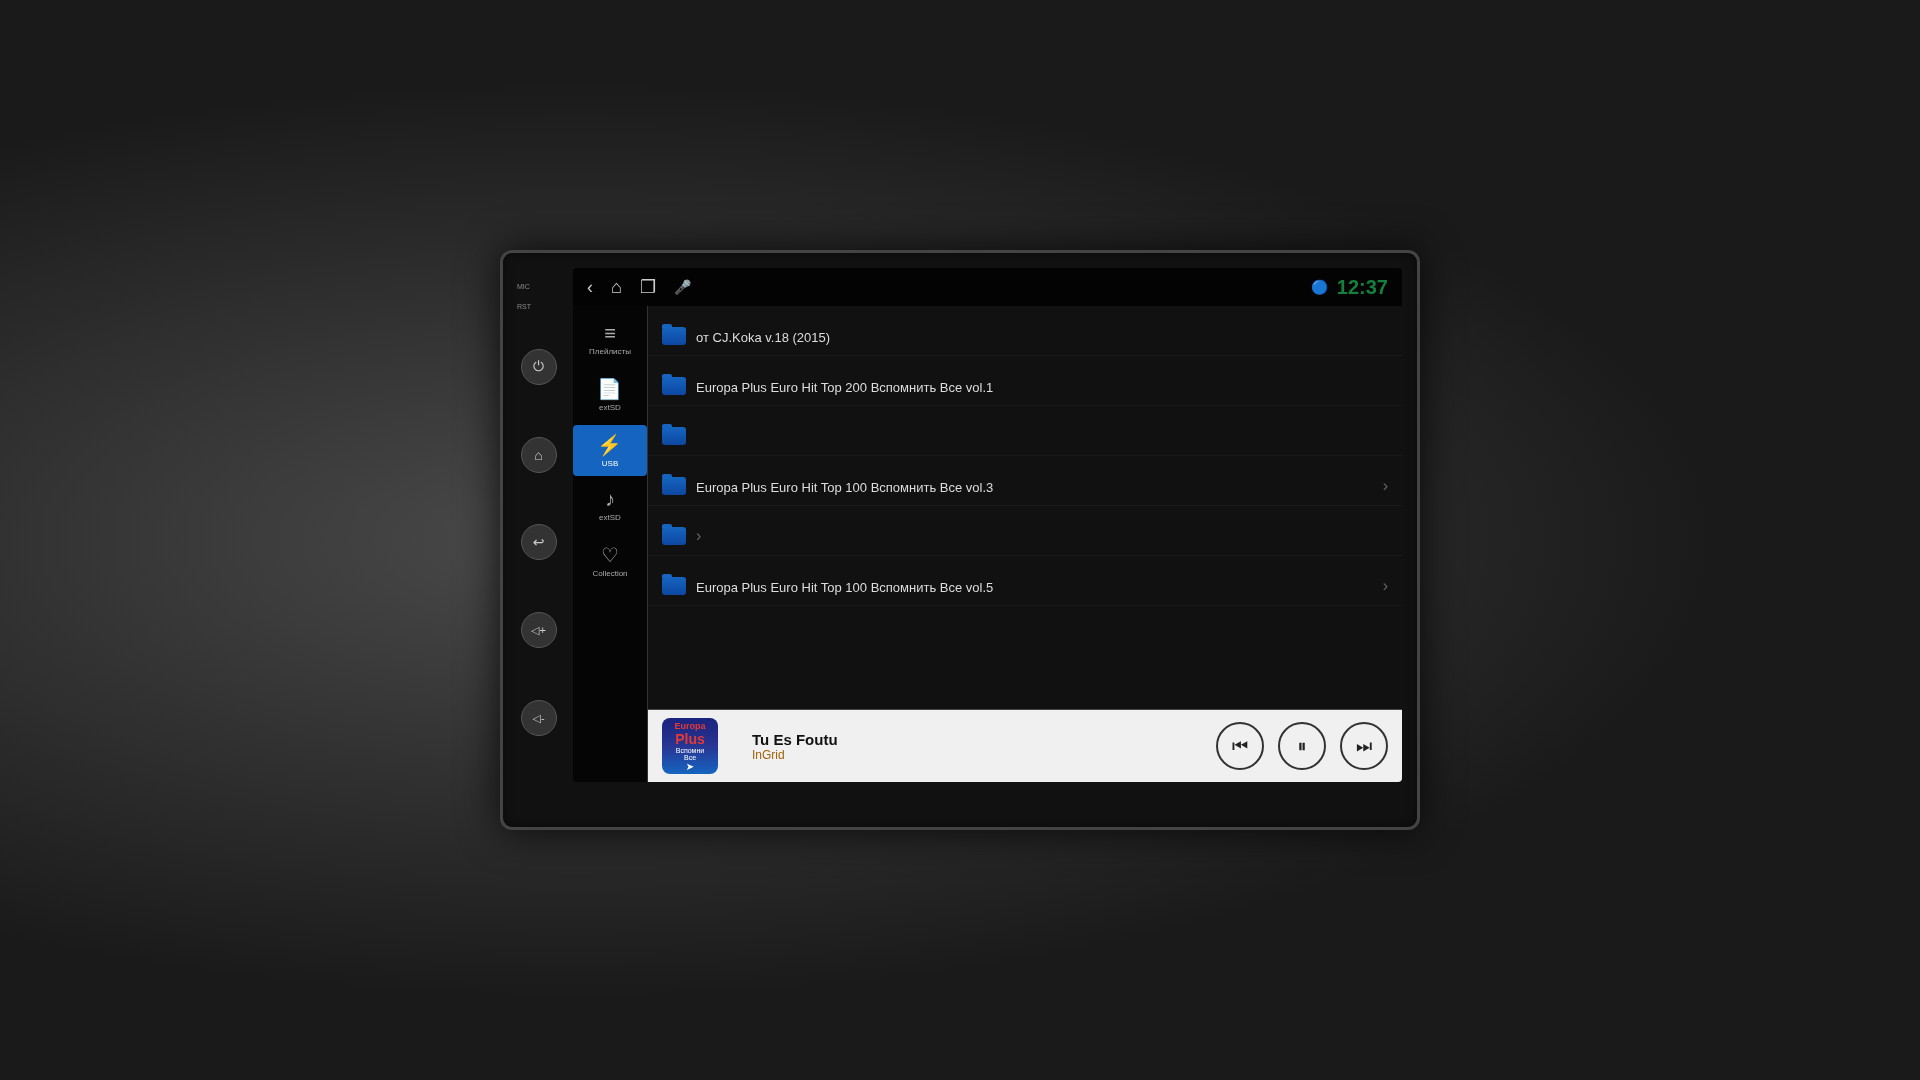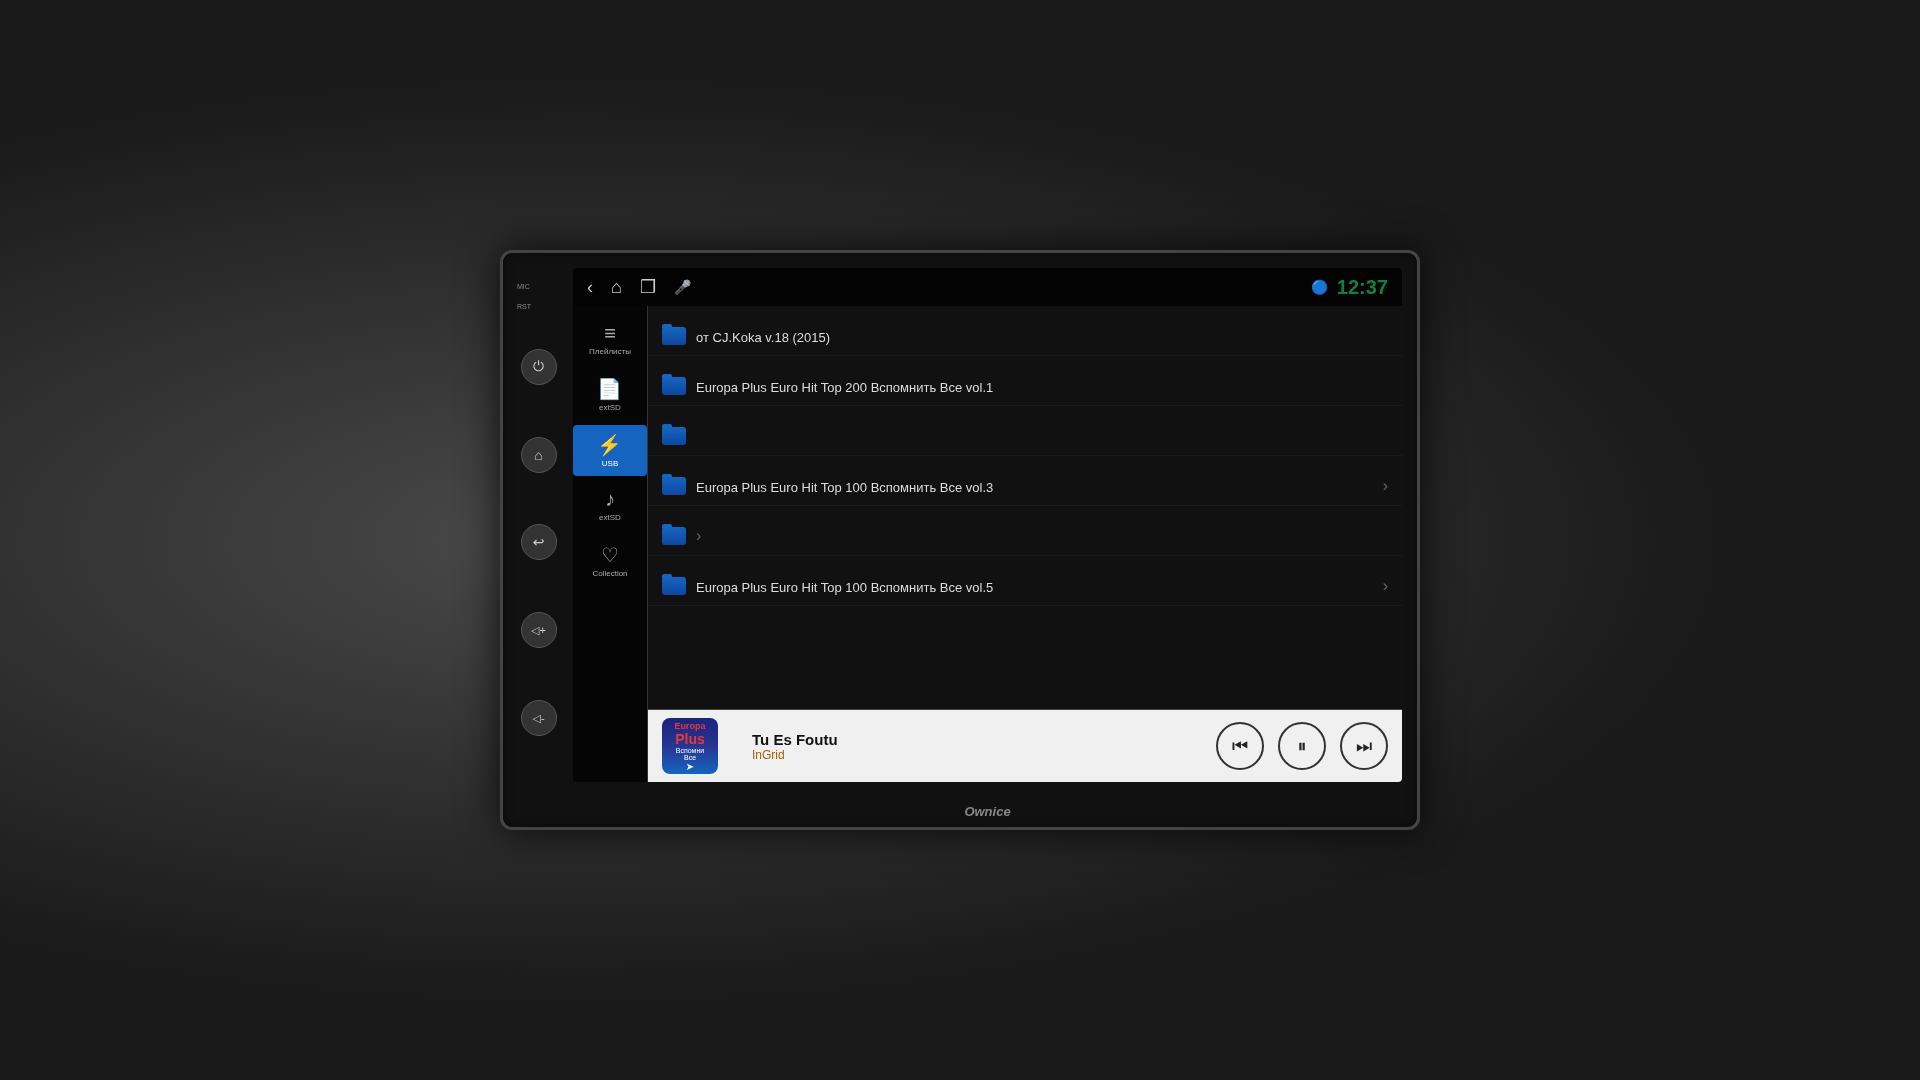--- a/index.html
+++ b/index.html
@@ -425,16 +425,15 @@
               <button class="control-btn">⏮</button>
               <button class="control-btn">⏸</button>
               <button class="control-btn">⏭</button>
             </div>
           </div>
 
         </div>
       </div>
     </div>
 
-    <div class="brand-bar">Ownice</div>
 
   </div>
 </div>
 
 </body></html>

